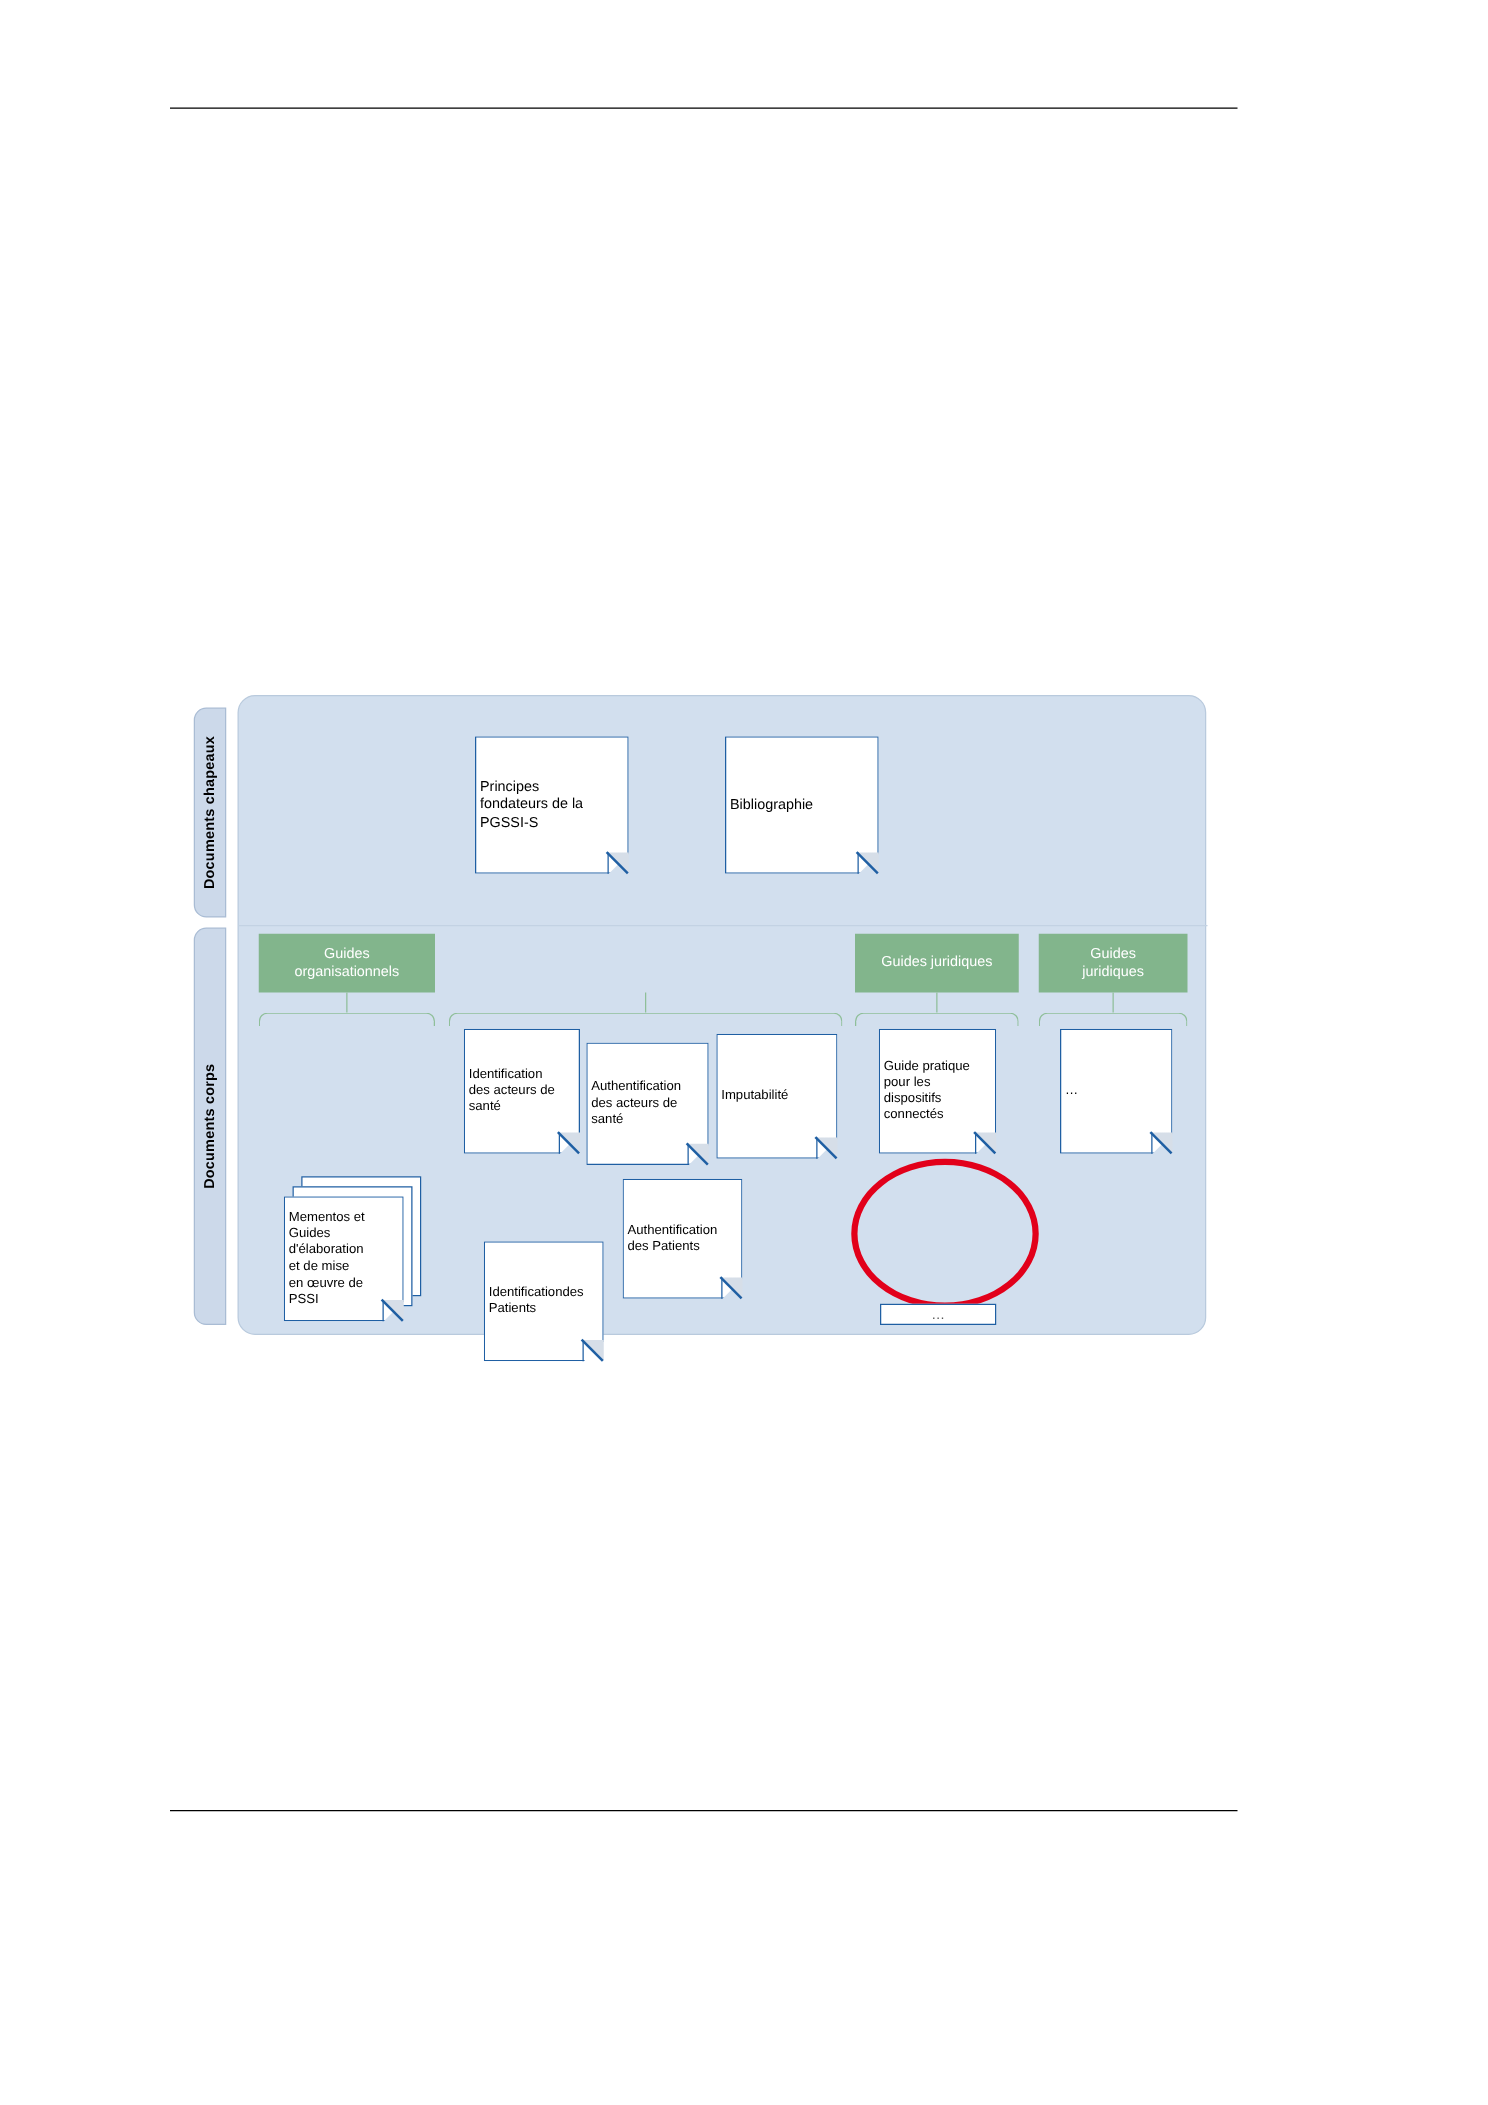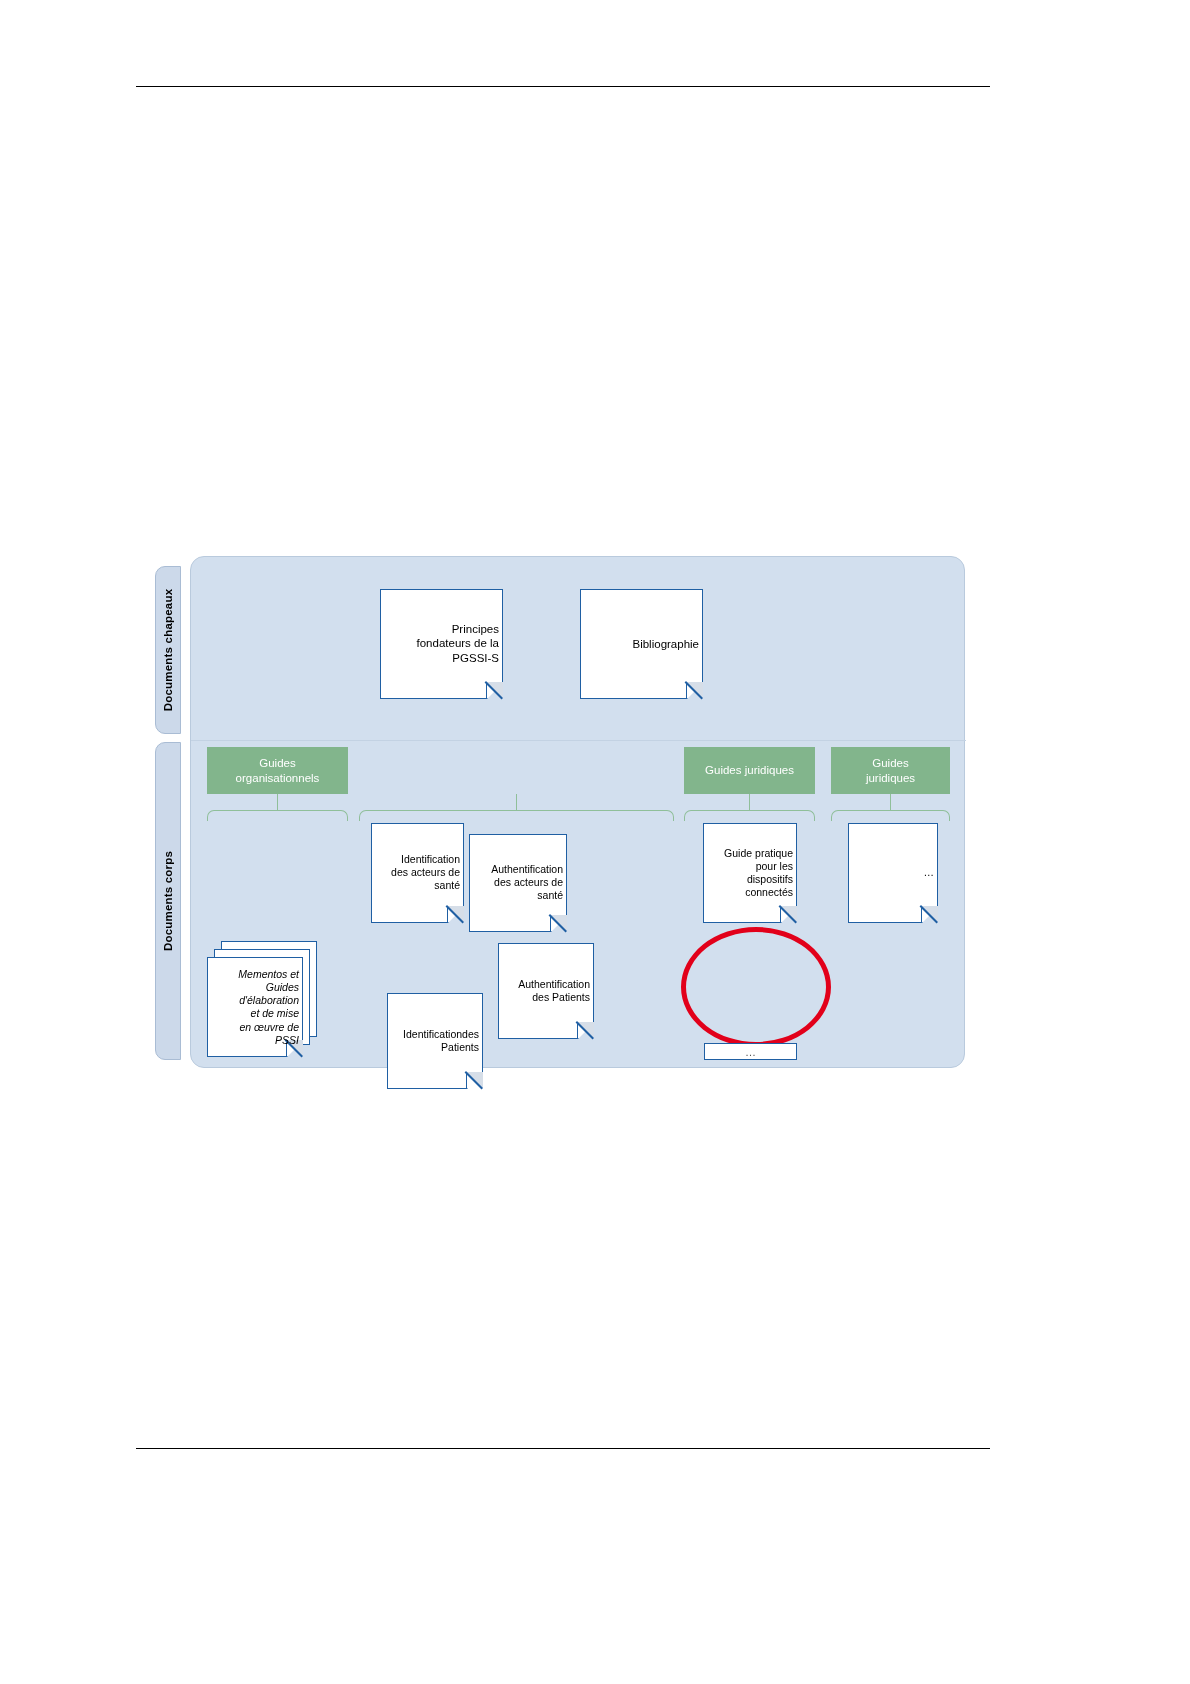--- a/index.html
+++ b/index.html
@@ -127,21 +127,21 @@
     background: #1f5fa3;
     transform-origin: left top;
     transform: rotate(45deg);
   }
   .doc .txt {
     position: absolute;
     left: 4px;
     right: 4px;
     top: 50%;
     transform: translateY(-50%);
-    text-align: right;
+    text-align: left;
     font-size: 10.5px;
     line-height: 1.25;
     color: #000;
     white-space: pre-line;
   }
   .doc.big .txt { font-size: 11.5px; }
 
   
   .doc-stack {
     position: absolute;
@@ -272,37 +272,42 @@
     </div>
 
     <div class="doc" style="left:278px; top:277px; width:98px; height:98px;">
       <div class="sheet"></div>
       <div class="fold"></div>
       <div class="txt">Authentification
 des acteurs de
 santé</div>
     </div>
 
+    <div class="doc" style="left:382px; top:270px; width:97px; height:100px;">
+      <div class="sheet"></div>
+      <div class="fold"></div>
+      <div class="txt">Imputabilité</div>
+    </div>
 
     <div class="doc" style="left:512px; top:266px; width:94px; height:100px;">
       <div class="sheet"></div>
       <div class="fold"></div>
       <div class="txt">Guide pratique
 pour les
 dispositifs
 connectés</div>
     </div>
 
     <div class="doc" style="left:657px; top:266px; width:90px; height:100px;">
       <div class="sheet"></div>
       <div class="fold"></div>
       <div class="txt">…</div>
     </div>
 
-    <div class="doc-stack" style="left:16px; top:384px; width:115px; height:118px;font-style:italic;">
+    <div class="doc-stack" style="left:36px; top:384px; width:115px; height:118px;">
       <div class="back2" style="width:96px; height:96px;"></div>
       <div class="back1" style="width:96px; height:96px;"></div>
       <div class="doc front" style="width:96px; height:100px;">
         <div class="sheet"></div>
         <div class="fold"></div>
         <div class="txt">Mementos et
 Guides
 d'élaboration
 et de mise
 en œuvre de

